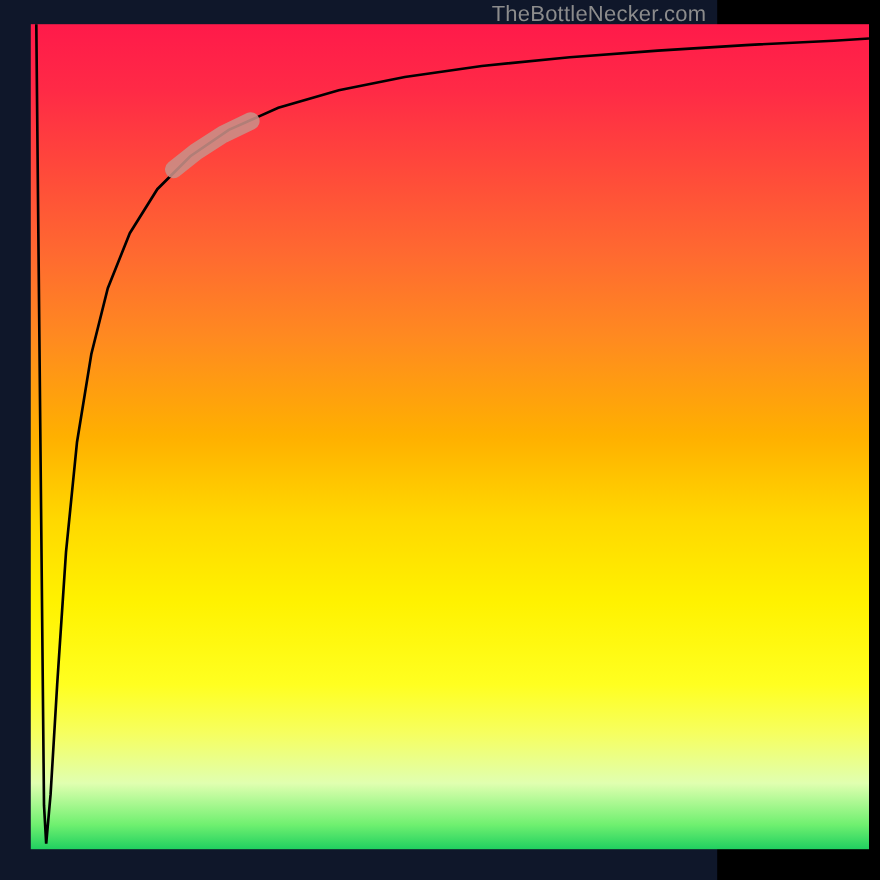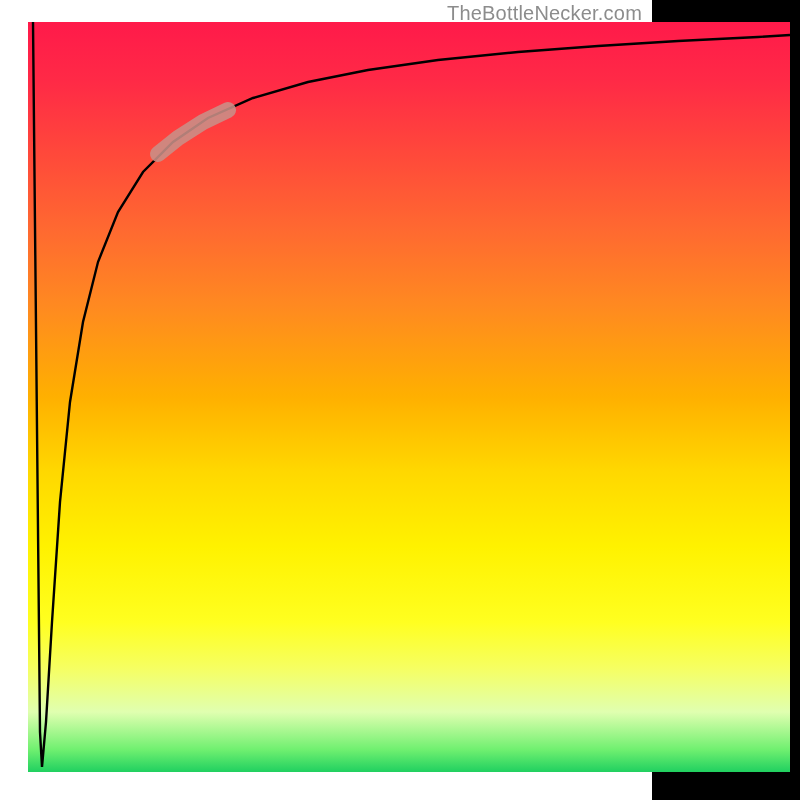--- a/index.html
+++ b/index.html
@@ -8,21 +8,21 @@
     width: 800px;
     height: 800px;
     background: #000;
     font-family: Arial, Helvetica, sans-serif;
     overflow: hidden;
   }
   .stage {
     position: relative;
     width: 652px;
     height: 800px;
-    background: #ffffff;
+    background: #0f172a;
   }
   .plot-area {
     position: absolute;
     left: 28px;
     top: 22px;
     width: 762px;
     height: 750px;
     
     background: linear-gradient(
       to bottom,

